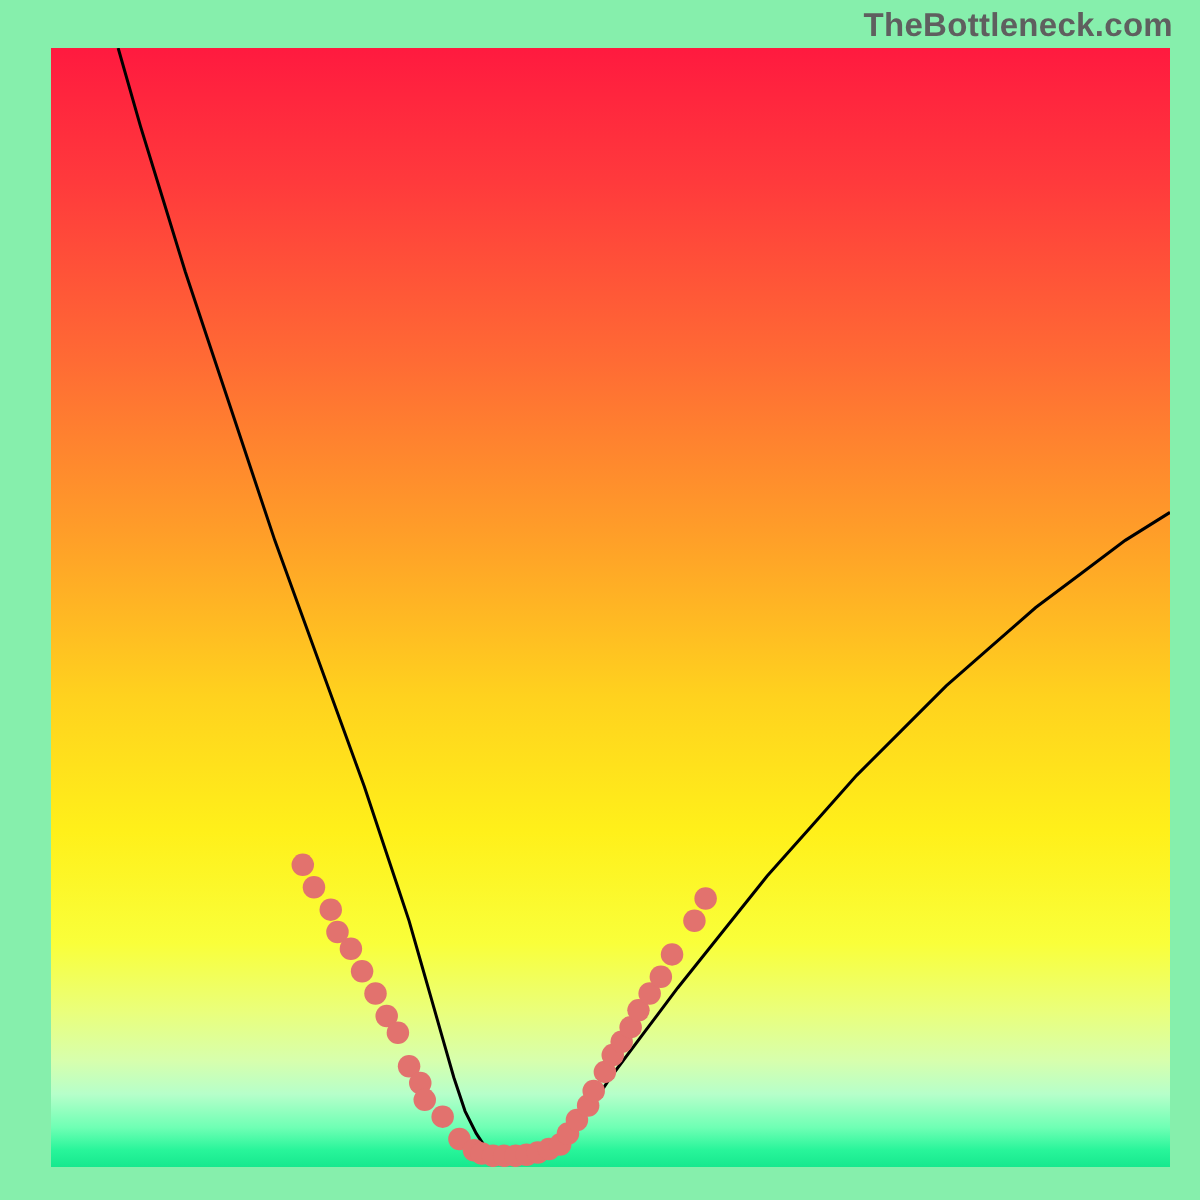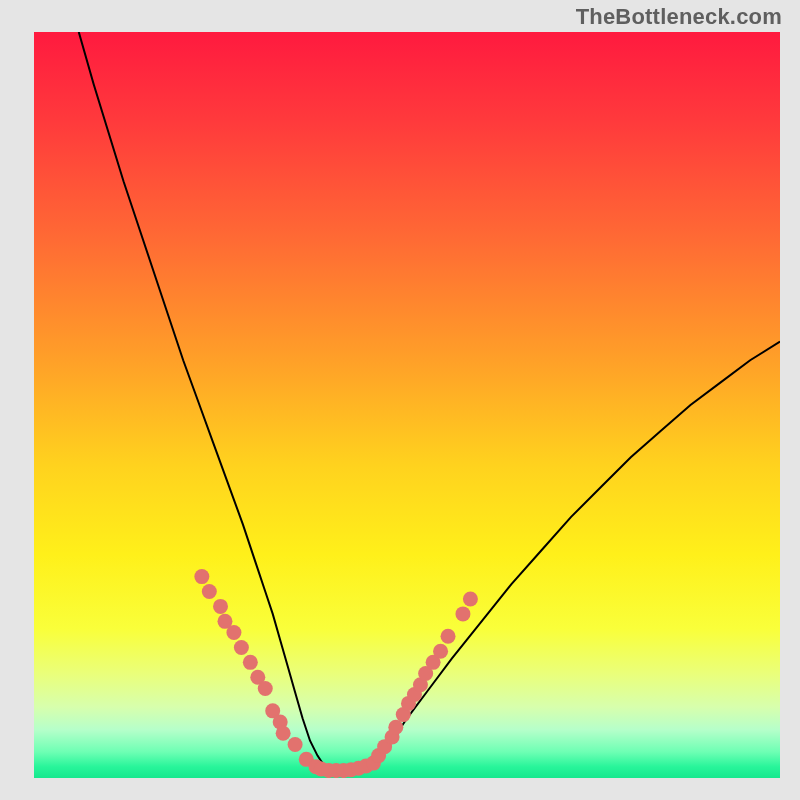--- a/index.html
+++ b/index.html
@@ -10,21 +10,21 @@
     background: #000;
     overflow: hidden;
     font-family: Arial, Helvetica, sans-serif;
   }
   .frame {
     position: absolute;
     left: 0;
     top: 0;
     width: 800px;
     height: 800px;
-    background: #e5e5e5;
+    background: #86efac;
   }
   .watermark {
     position: absolute;
     top: 4px;
     right: 18px;
     color: #5f5f5f;
     font-size: 22px;
     font-weight: 600;
     letter-spacing: 0.2px;
     user-select: none;

